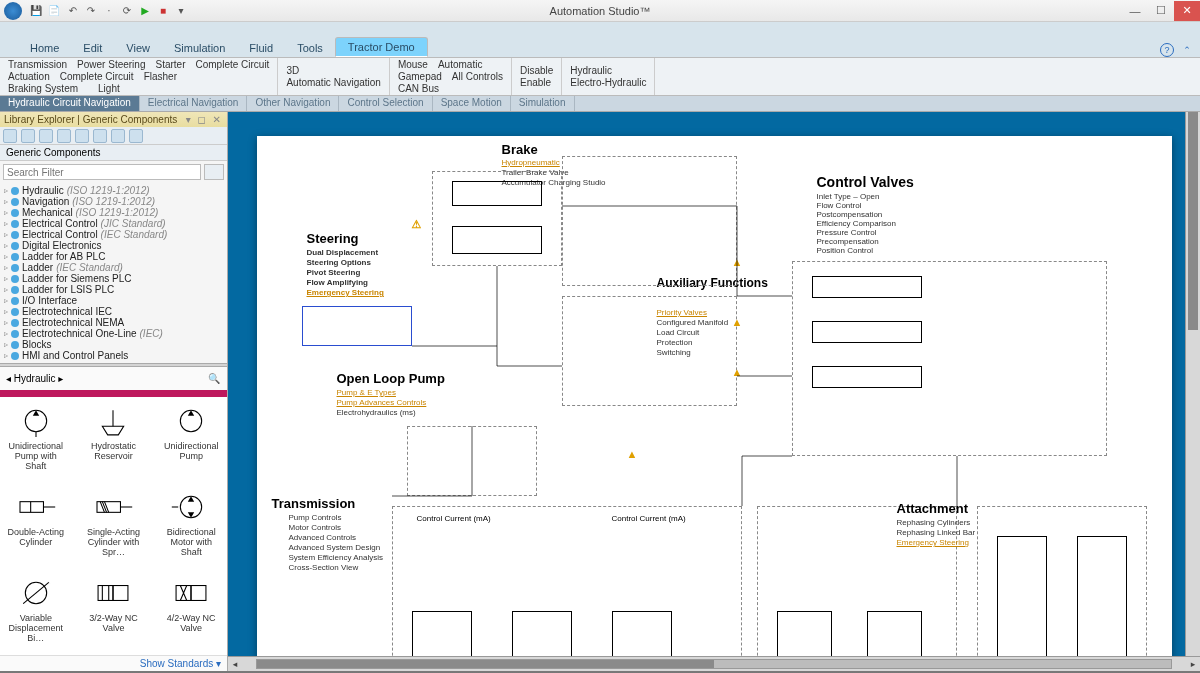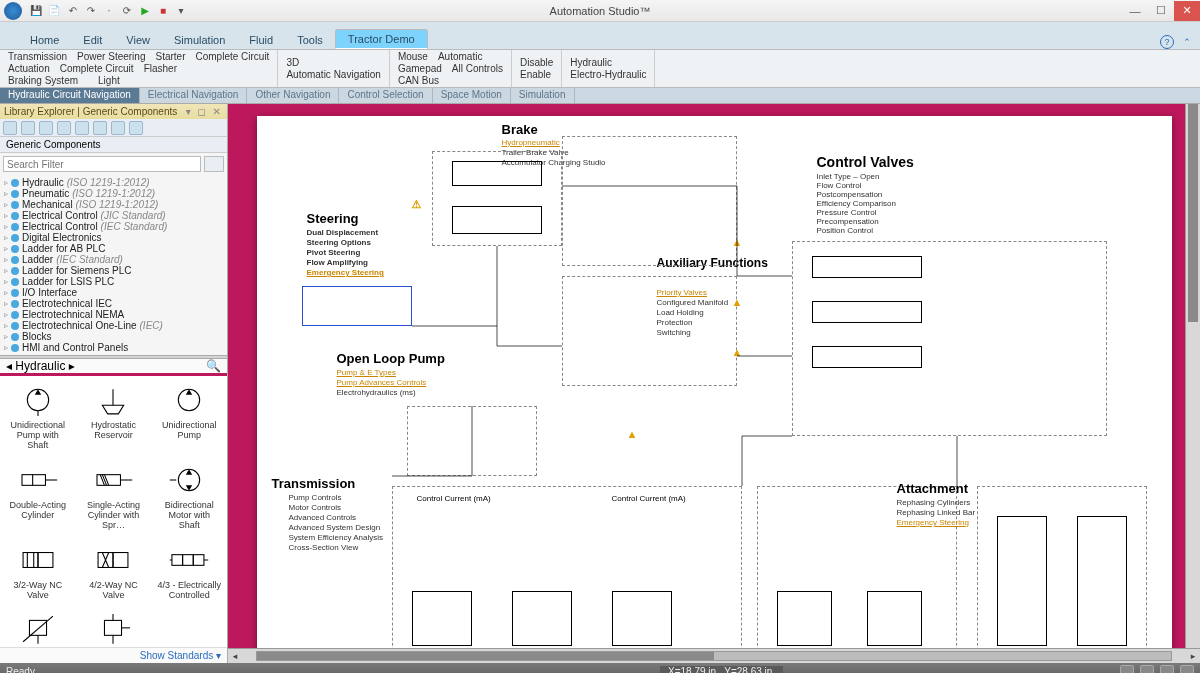--- a/index.html
+++ b/index.html
@@ -10,21 +10,21 @@
 .titlebar .logo { width:18px;height:18px;border-radius:50%; background: radial-gradient(circle,#3b8dd4,#1a5a9a); margin:0 4px; }
 .titlebar .quick-icons { display:flex; gap:4px; margin-left:4px;}
 .titlebar .quick-icons span { width:14px;height:14px; display:inline-flex;align-items:center;justify-content:center;font-size:10px;color:#555;}
 .titlebar .app-title { position:absolute; left:50%; transform:translateX(-50%); color:#444;}
 .titlebar .win-controls { margin-left:auto; display:flex; }
 .titlebar .win-controls div { width:26px;height:20px;display:flex;align-items:center;justify-content:center;font-size:11px;}
 .titlebar .win-close { background:#d9534f;color:#fff;}
 .titlebar .win-min,.titlebar .win-max{color:#555;}
 
 
-.ribbon-tabs { height:28px; background:#d7e4ec; display:flex; align-items:flex-end; font-size:11px; border-bottom:1px solid #bbb; padding-left:18px;}
+.ribbon-tabs { height:36px; background:#d7e4ec; display:flex; align-items:flex-end; font-size:11px; border-bottom:1px solid #bbb; padding-left:18px;}
 .ribbon-tabs .tab { padding:3px 12px; color:#2a4d66; cursor:default;}
 .ribbon-tabs .tab.active { background:#7dd3fc;border:1px solid #bbb;border-bottom:1px solid #fff;border-radius:3px 3px 0 0;}
 .ribbon-tabs .help { margin-left:auto; margin-right:6px; display:flex; gap:6px; color:#2a6cbf;}
 .ribbon-tabs .help span{width:14px;height:14px;border:1px solid #2a6cbf;border-radius:50%;font-size:9px;display:flex;align-items:center;justify-content:center;}
 
 
 .ribbon { height:38px; background:#eef2f5; border-bottom:1px solid #bbb; display:flex; font-size:10px;}
 .ribbon .group { border-right:1px solid #ccc; padding:2px 8px; display:flex; flex-direction:column; gap:1px; justify-content:center;}
 .ribbon .group .row { display:flex; gap:10px;}
 .ribbon .group .item { color:#333; white-space:nowrap;}
@@ -46,31 +46,31 @@
 .lib-tab { background:#e8eef3; padding:2px 6px; border-bottom:1px solid #ccc; font-size:10px;}
 .lib-search { padding:3px; display:flex; gap:3px;}
 .lib-search input{ flex:1; border:1px solid #bbb; font-size:10px; padding:1px 3px; height:16px;}
 .lib-search .sbtn{width:20px;height:16px;background:#e8eef3;border:1px solid #bbb;}
 .tree { flex:0 0 auto; padding:2px 4px; overflow:hidden;}
 .tree .node { display:flex; align-items:center; gap:3px; padding:0px 0; color:#222;}
 .tree .node .arr { color:#888; font-size:8px;}
 .tree .node .dot { width:8px;height:8px;border-radius:50%;background:#4aa8e0;}
 .tree .node .std { color:#888; font-style:italic;}
 .lib-divider{height:4px;background:#d4d4d4;border-top:1px solid #aaa;border-bottom:1px solid #aaa;}
-.palette-head{padding:0 6px;background:#fafafa;border-bottom:3px solid #be185d;font-size:12px;display:flex;justify-content:space-between;align-items:center;}
+.palette-head{padding:6px 6px;background:#fafafa;border-bottom:7px solid #be185d;font-size:10px;display:flex;justify-content:space-between;align-items:center;}
 .palette-head .pk{color:#777;}
-.palette { flex:1; overflow:auto; background:#fff; padding:4px; display:grid; grid-template-columns:repeat(3,1fr); gap:8px; }
+.palette { flex:1; overflow:auto; background:#fff; padding:4px; display:grid; grid-template-columns:repeat(3,1fr); gap:14px; }
 .palette .comp { display:flex; flex-direction:column; align-items:center; text-align:center; font-size:9px; color:#333; padding:2px;}
 .palette .comp .sym { width:48px;height:36px; display:flex;align-items:center;justify-content:center; margin-bottom:2px;}
 .palette .comp .sym svg{width:44px;height:32px;}
 .palette-foot{font-size:10px;text-align:right;padding:2px 6px;color:#2a6cbf;border-top:1px solid #ddd;background:#fafafa;}
 
 
 .canvas-wrap { flex:1; background:#a9a9a9; display:flex; flex-direction:column;}
-.canvas-scroll { flex:1; overflow:auto; background:#be185d; padding:12px; position:relative;}
+.canvas-scroll { flex:1; overflow:auto; background:#0369a1; padding:24px; position:relative;}
 .paper { background:#fff; width:915px; height:560px; margin:0 auto; box-shadow:0 2px 8px rgba(0,0,0,.4); position:relative; font-size:8px; color:#000;}
 
 .section-title { font-weight:bold; font-size:13px; position:absolute;}
 .link-list { position:absolute; font-size:8px; line-height:10px;}
 .link-list .lk { color:#c98500; text-decoration:underline; display:block;}
 .link-list .txt { color:#333; display:block;}
 
 .schem-box { position:absolute; border:1px solid #000;}
 .dash { border:1px dashed #888 !important;}
 
@@ -229,21 +229,21 @@
     <div class="tree" id="tree">
         <div class="node">
           <span class="arr">▹</span>
           <span class="dot"></span>
           <span>Hydraulic</span> 
           <span class="std">(ISO 1219-1:2012)</span>
         </div>
         <div class="node">
           <span class="arr">▹</span>
           <span class="dot"></span>
-          <span>Pneumatic</span> 
+          <span>Navigation</span> 
           <span class="std">(ISO 1219-1:2012)</span>
         </div>
         <div class="node">
           <span class="arr">▹</span>
           <span class="dot"></span>
           <span>Mechanical</span> 
           <span class="std">(ISO 1219-1:2012)</span>
         </div>
         <div class="node">
           <span class="arr">▹</span>
@@ -371,20 +371,30 @@
         </div>
         <div class="comp">
           <div class="sym">
             <svg viewBox="0 0 40 30">
               <circle cx="20" cy="15" r="10" fill="none" stroke="#000"></circle>
               <path d="M20 25 L23 20 L17 20 Z M20 5 L23 10 L17 10 Z" fill="#000"></path>
               <line x1="8" y1="15" x2="2" y2="15" stroke="#000"></line>
             </svg>
           </div>
           <div>Bidirectional Motor with Shaft</div>
+        </div>
+        <div class="comp">
+          <div class="sym">
+            <svg viewBox="0 0 40 30">
+              <circle cx="20" cy="15" r="10" fill="none" stroke="#000"></circle>
+              <line x1="8" y1="25" x2="32" y2="5" stroke="#000"></line>
+              <path d="M30 3 L34 7 L32 5 Z" fill="#000"></path>
+            </svg>
+          </div>
+          <div>Variable Displacement Bi…</div>
         </div>
         <div class="comp">
           <div class="sym">
             <svg viewBox="0 0 40 30">
               <rect x="6" y="8" width="14" height="14" fill="none" stroke="#000"></rect>
               <rect x="20" y="8" width="14" height="14" fill="none" stroke="#000"></rect>
               <line x1="10" y1="8" x2="10" y2="22" stroke="#000"></line>
               <line x1="16" y1="8" x2="16" y2="22" stroke="#000"></line>
             </svg>
           </div>
@@ -465,21 +475,21 @@
           <span class="lk">Pump &amp; E Types</span>
           <span class="lk">Pump Advances Controls</span>
           <span class="txt">Electrohydraulics (ms)</span>
         </div>
         <div class="schem-box dash" style="left:150px;top:290px;width:130px;height:70px;"></div>
 
         <div class="section-title" style="left:400px;top:140px;font-size:12px;"><span>Auxiliary Functions</span></div>
         <div class="link-list" style="left:400px;top:172px;">
           <span class="lk">Priority Valves</span>
           <span class="txt">Configured Manifold</span>
-          <span class="txt">Load Holding</span>
+          <span class="txt">Load Circuit</span>
           <span class="txt">Protection</span>
           <span class="txt">Switching</span>
         </div>
 
         <div class="section-title" style="left:560px;top:38px;font-size:14px;">Control Valves</div>
         <div class="link-list cv-sub" style="left:560px;top:56px;">
           <span class="txt">Inlet Type – Open</span>
             <span class="txt">Flow Control</span>
             <span class="txt">Postcompensation</span>
             <span class="txt">Efficiency Comparison</span>

